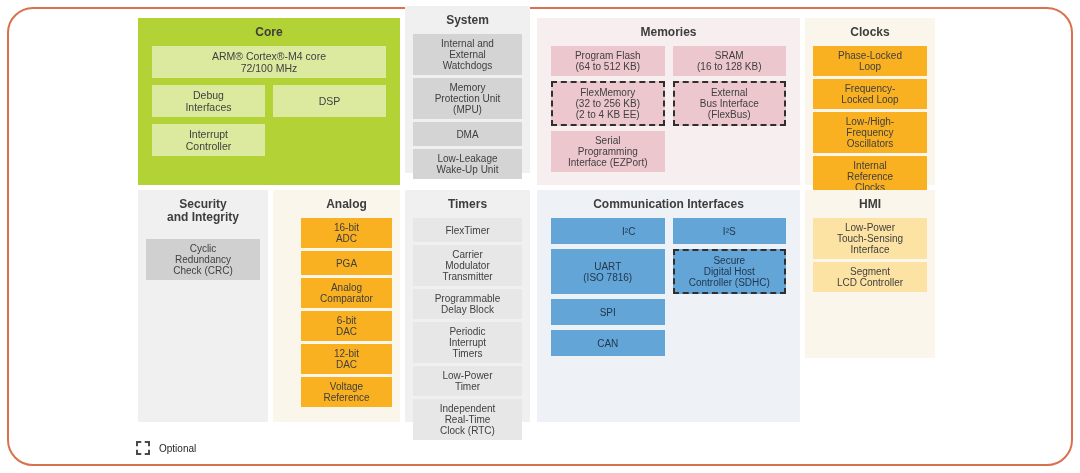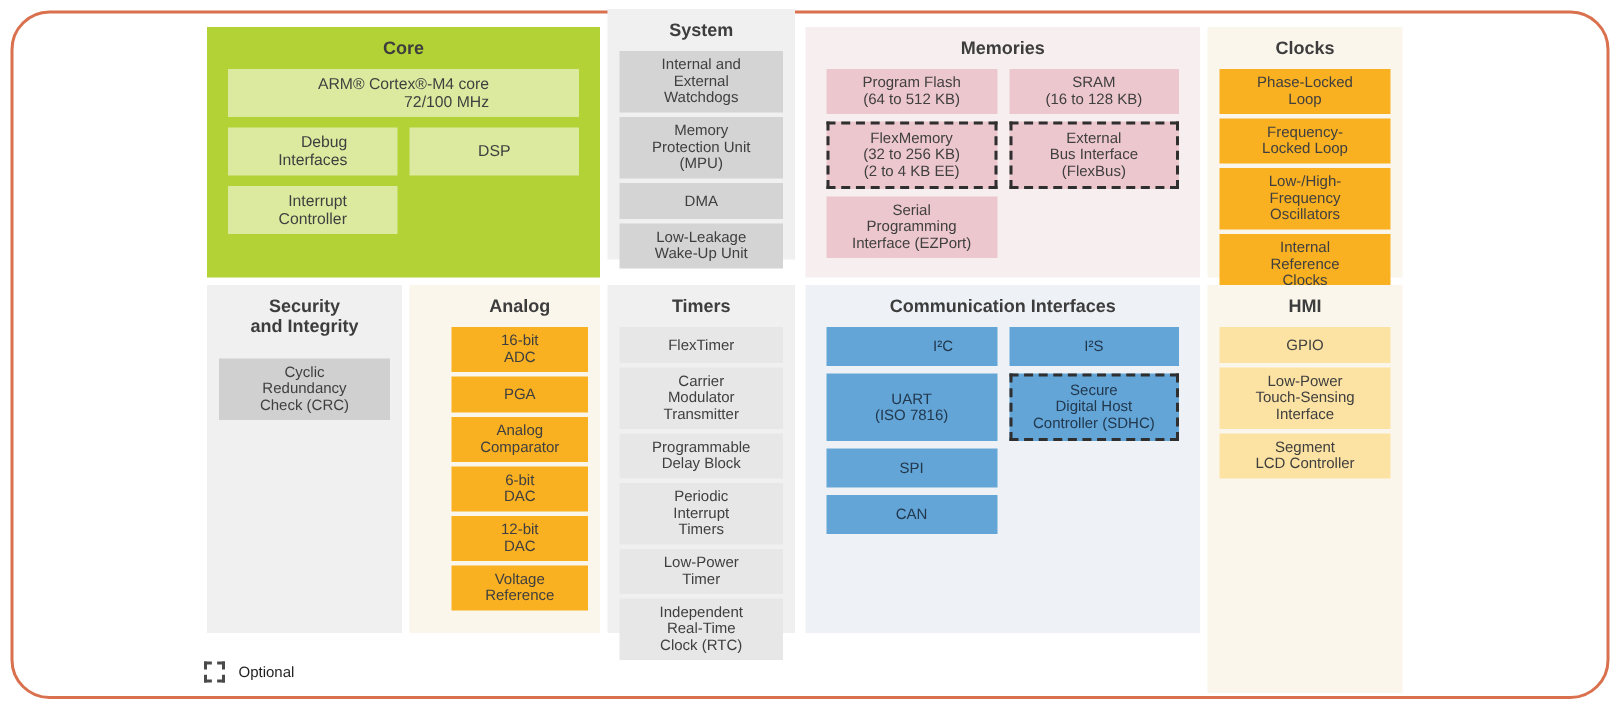--- a/index.html
+++ b/index.html
@@ -26,23 +26,23 @@
   .block.optional{border:2px dashed #2f2f2f;}
   
   .sec-core    {left:138px;top:18px; width:262px;height:167px;}
   .sec-system  {left:405px;top:6px; width:125px;height:167px;}
   .sec-memories{left:537px;top:18px; width:263px;height:167px;}
   .sec-clocks  {left:805px;top:18px; width:130px;height:167px;}
   .sec-security{left:138px;top:190px;width:130px;height:232px;}
   .sec-analog  {left:273px;top:190px;width:127px;height:232px;padding-left:20px;}
   .sec-timers  {left:405px;top:190px;width:125px;height:232px;}
   .sec-comm    {left:537px;top:190px;width:263px;height:232px;}
-  .sec-hmi     {left:805px;top:190px;width:130px;height:272px;}
+  .sec-hmi     {left:805px;top:190px;width:130px;height:168px;}
   .sec-core .blocks{padding:0 14px;gap:7px 8px;}
-  .sec-core .block{font-size:10.5px;line-height:12px;min-height:30px;text-align:right;}
+  .sec-core .block{font-size:10.5px;line-height:12px;min-height:30px;}
   .sec-security .blocks{padding-top:8px;}
   .sec-comm .block{min-height:26px;}
   
   .legend{position:absolute;left:136px;top:441px;display:flex;align-items:center;}
   .legend-box{width:14px;height:14px;border:2px dashed #4a4a4a;box-sizing:border-box;}
   .legend-label{margin-left:9px;font-size:10px;color:#1f1f1f;}
 </style>
 </head>
 <body>
 
@@ -194,23 +194,20 @@
           </div>
           <div class="block" style="background: rgb(100, 165, 216); color: rgb(33, 56, 77); grid-column: 1;">
             <span>CAN</span>
           </div>
         </div>
       </div>
       <div class="section sec-hmi" style="background: rgb(251, 246, 236);">
         <div class="sec-title">HMI</div>
         <div class="blocks stack">
           <div class="block" style="background: rgb(252, 227, 163);">
-            <span>GPIO</span>
-          </div>
-          <div class="block" style="background: rgb(252, 227, 163);">
             <span>Low-Power<br>Touch-Sensing<br>Interface</span>
           </div>
           <div class="block" style="background: rgb(252, 227, 163);">
             <span>Segment<br>LCD Controller</span>
           </div>
         </div>
       </div>
     </div>
   <div class="legend">
     <span class="legend-box"></span>

